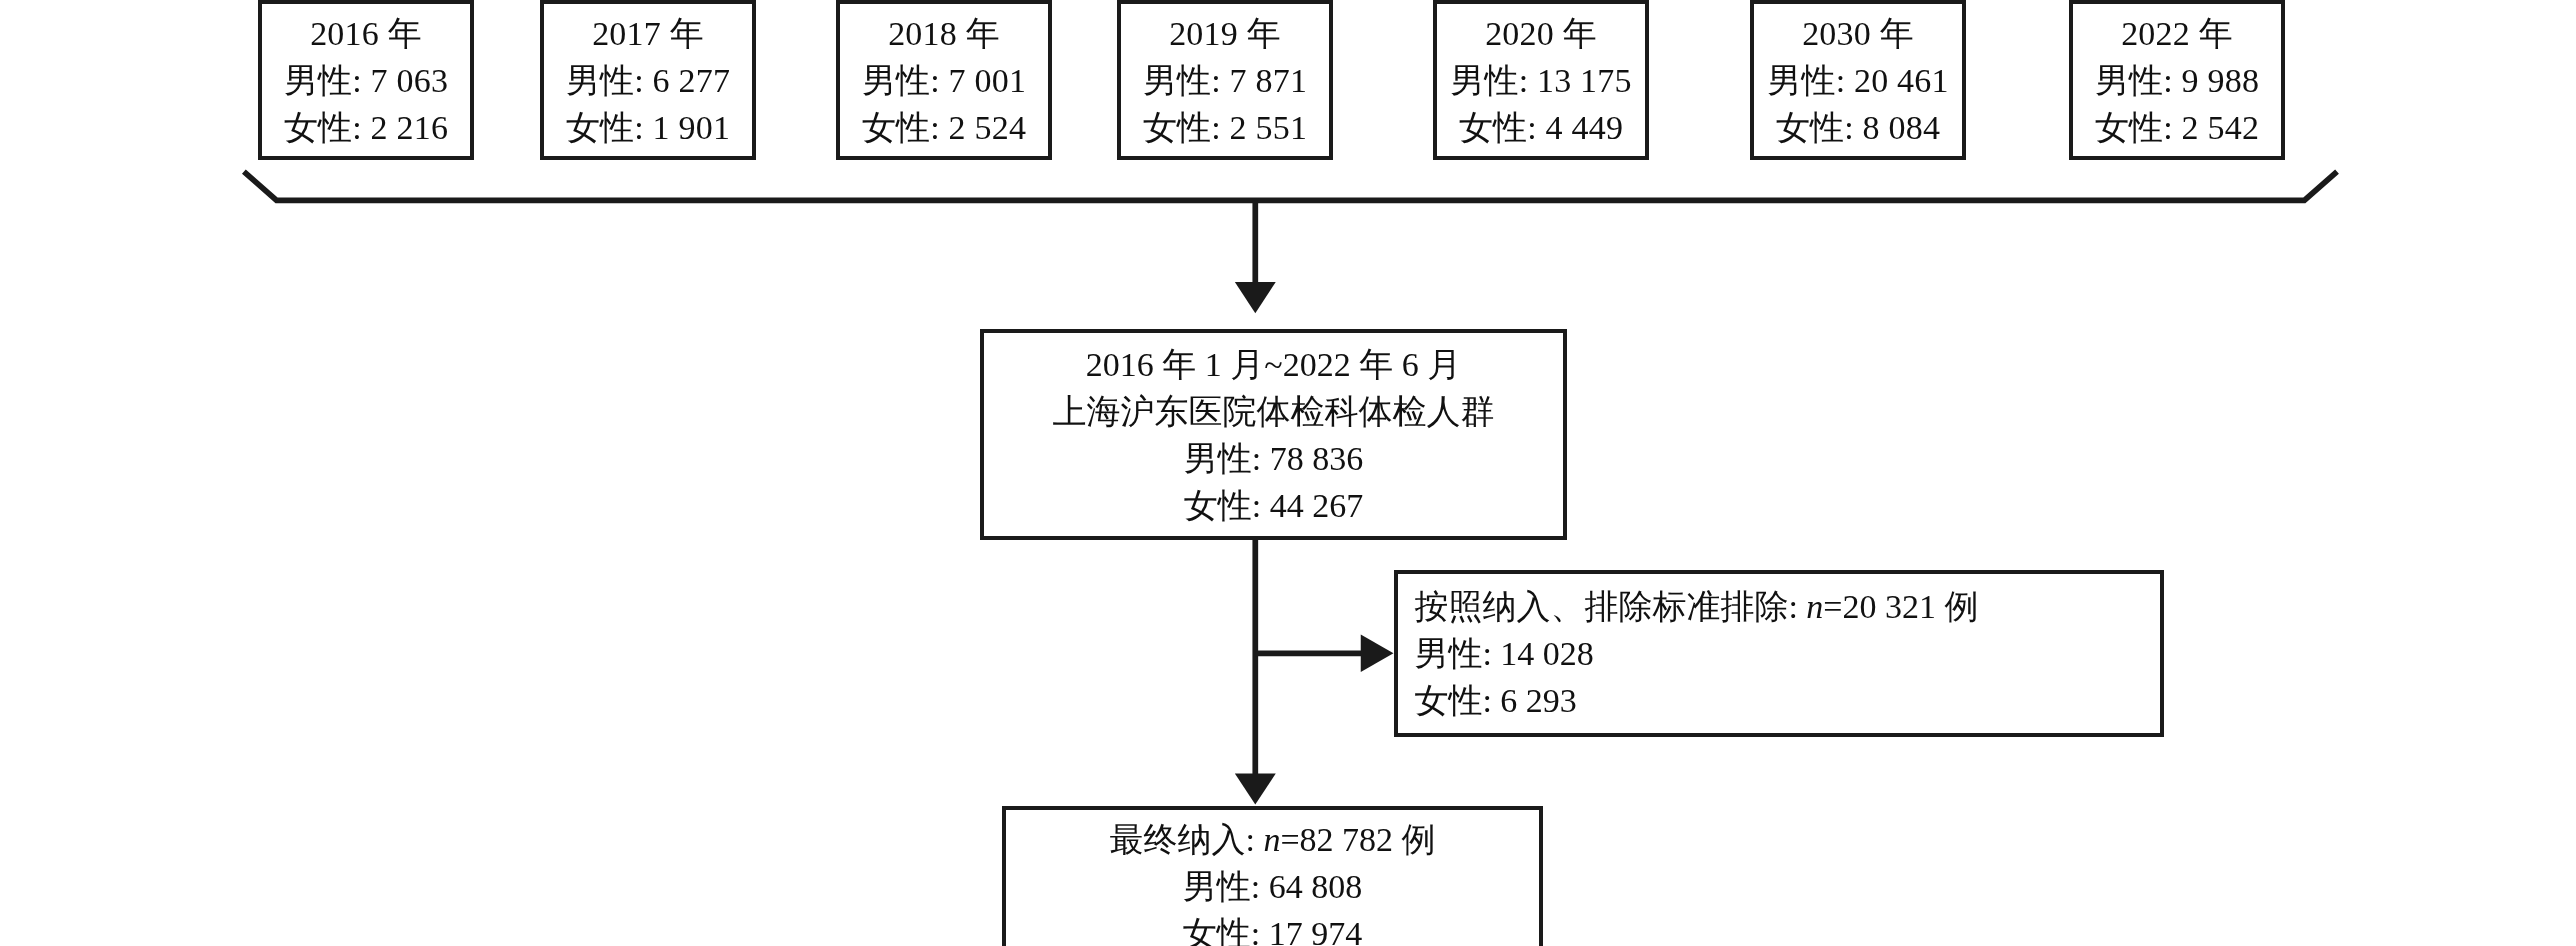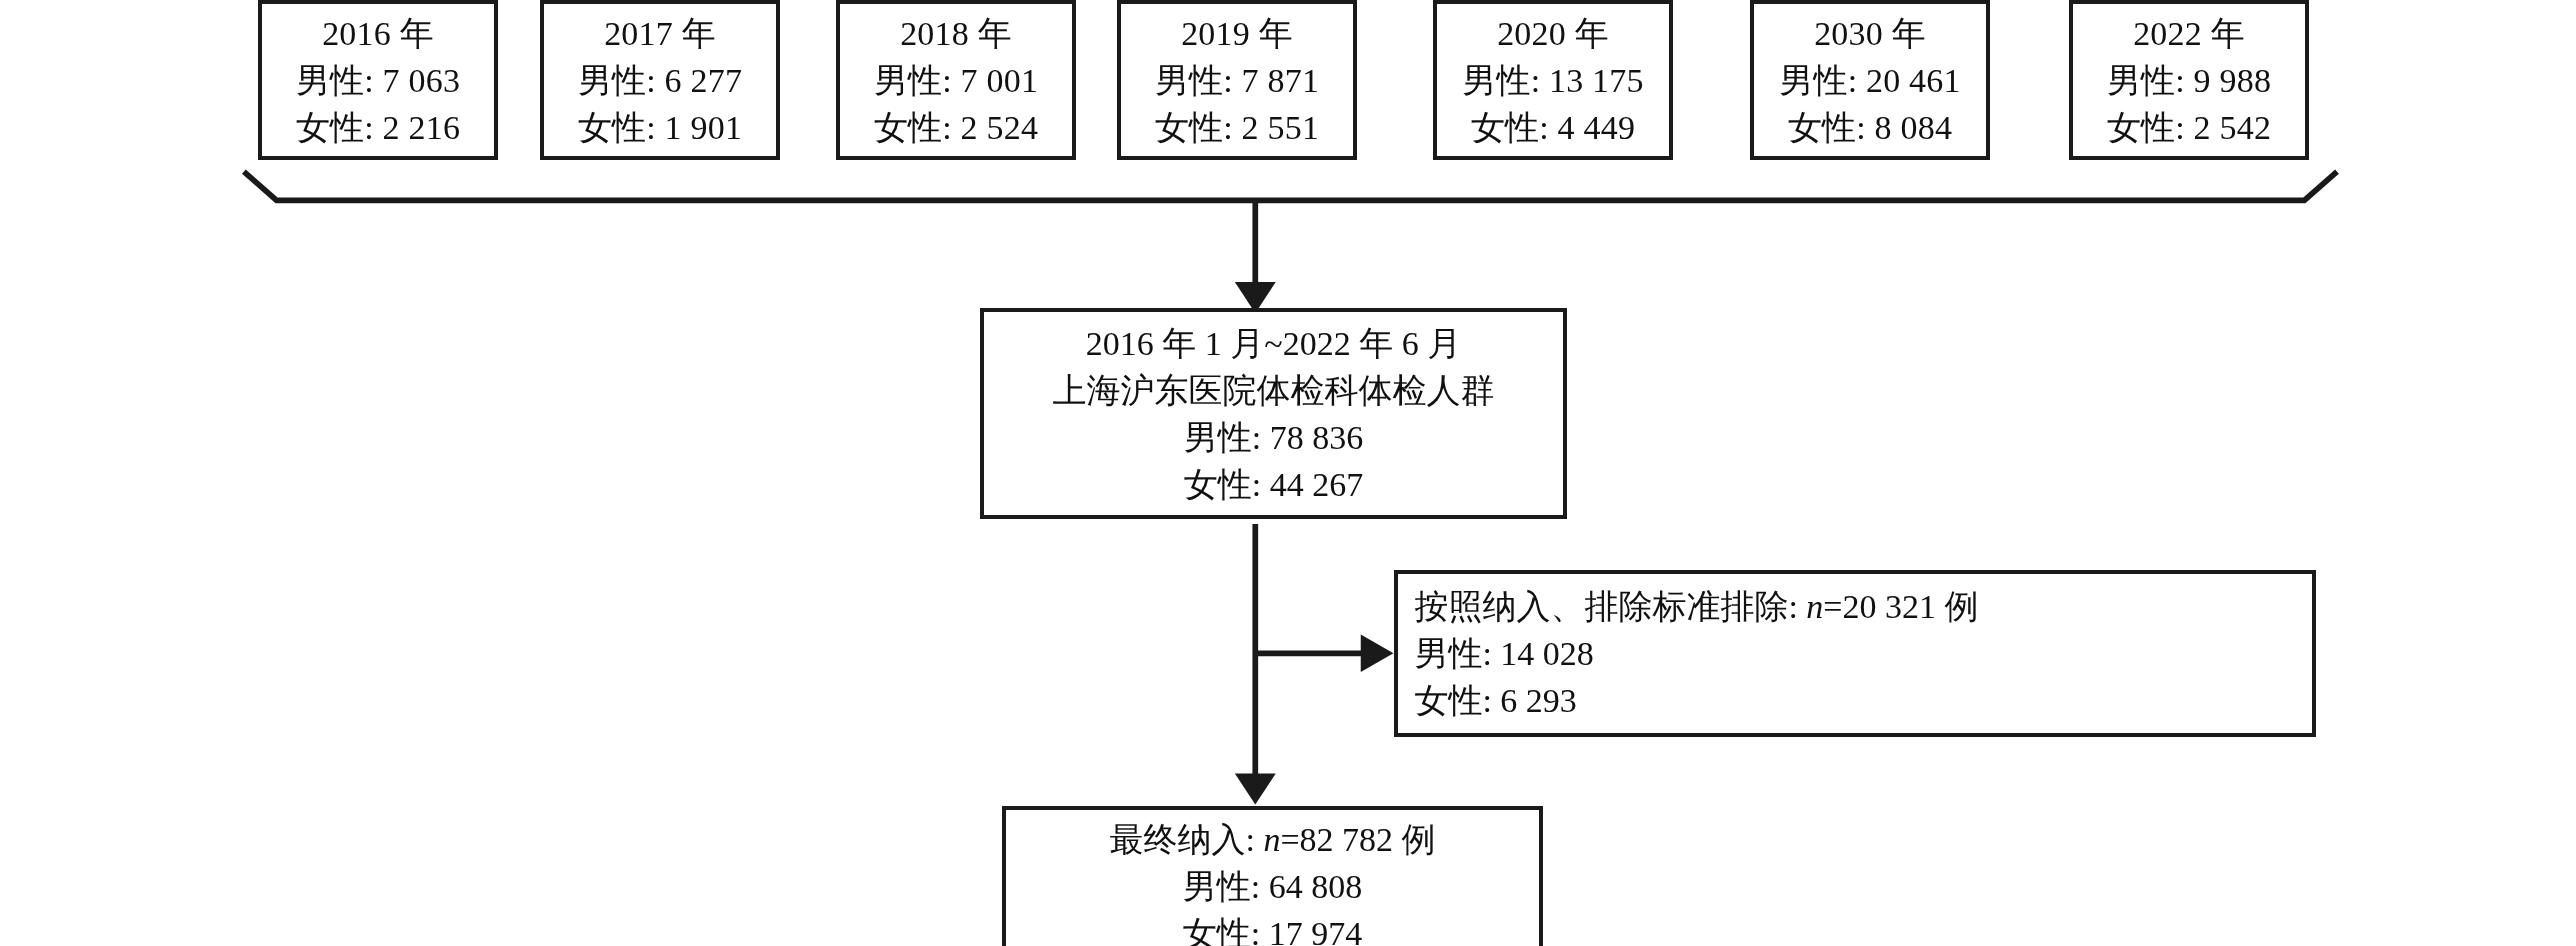--- a/index.html
+++ b/index.html
@@ -29,46 +29,46 @@
   .box.left-align {
     align-items: flex-start;
   }
   .line {
     position: absolute;
     font-size: 0;
     line-height: 0;
     white-space: nowrap;
   }
   .year-box {
-    width: 240px;
+    width: 216px;
     height: 160px;
     top: 0px;
   }
   .year-box .line {
     position: static;
     font-size: 34px;
     line-height: 47px;
     letter-spacing: 0.2px;
   }
   .mid-box {
     left: 980px;
-    top: 308px;
+    top: 329px;
     width: 587px;
     height: 211px;
     text-align: center;
   }
   .mid-box .line {
     position: static;
     font-size: 34px;
     line-height: 47px;
   }
   .excl-box {
     left: 1394px;
     top: 570px;
-    width: 922px;
+    width: 770px;
     height: 167px;
     padding-left: 16.4px;
   }
   .excl-box .line {
     position: static;
     font-size: 34px;
     line-height: 47px;
     text-align: left;
   }
   .final-box {

